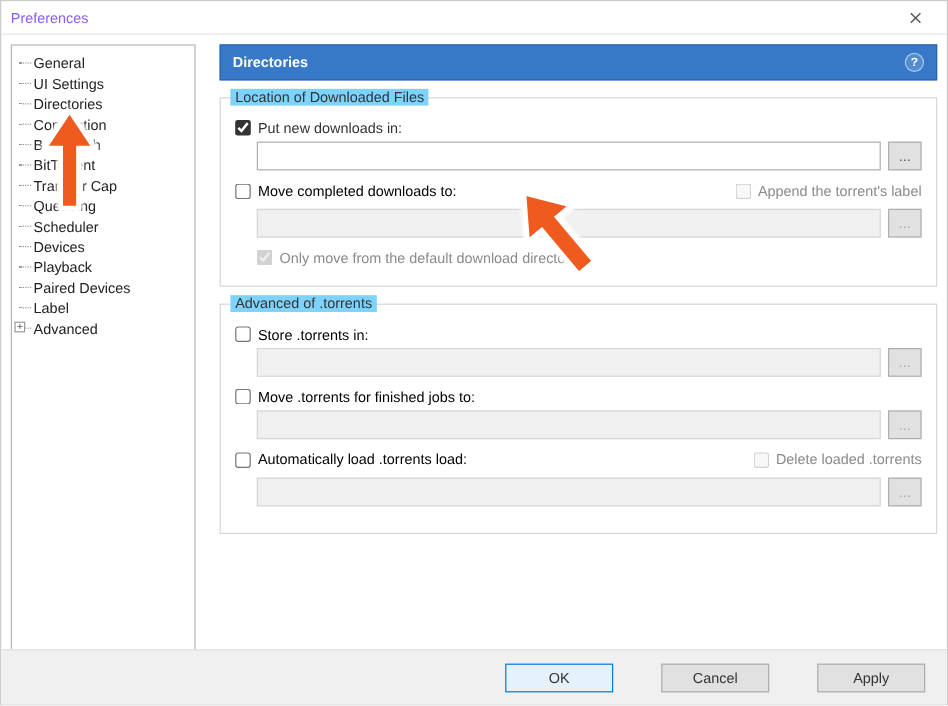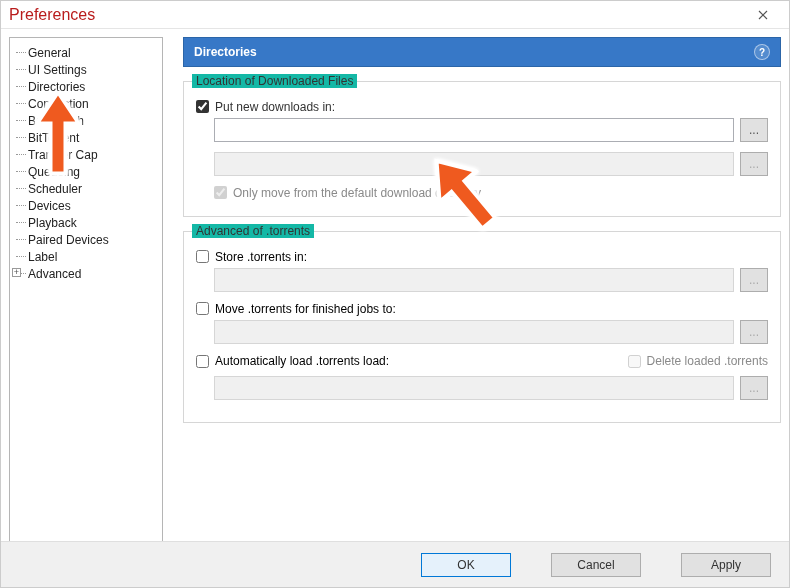--- a/index.html
+++ b/index.html
@@ -1,35 +1,35 @@
 <!DOCTYPE html>
 <html><head>
 <meta charset="utf-8">
 <style>
   * { box-sizing: border-box; margin: 0; padding: 0; font-family: "Segoe UI", Tahoma, sans-serif; font-size: 12px; }
   body { background: #fff; width: 790px; height: 588px; overflow: hidden; position: relative; }
   .window { width: 790px; height: 588px; border: 1px solid #ccc; position: relative; background: #fff; }
   .titlebar { height: 28px; display: flex; align-items: center; justify-content: space-between; padding: 0 6px 0 8px; border-bottom: 1px solid #e5e5e5; }
-  .titlebar .title { color: #b91c1c; font-size: 16px; }
+  .titlebar .title { color: #8b5cf6; font-size: 12px; }
   .close { width: 40px; height: 24px; display: flex; align-items: center; justify-content: center; color: #555; cursor: pointer; }
   .content { display: flex; height: 504px; padding: 8px 8px 4px 8px; gap: 20px; }
   .sidebar { width: 154px; height: 524px; border: 1px solid #b5b5b5; padding: 6px 0 6px 6px; overflow: hidden; }
   .tree ul { list-style: none; padding-left: 0; }
   .tree li { display: flex; align-items: center; height: 17px; color: #222; padding-left: 12px; position: relative; cursor: default; }
   .tree li::before { content: ""; position: absolute; left: 0; top: 8px; width: 10px; border-top: 1px dotted #999; }
   .tree li.expand::before { content: ""; }
   .tree li .exp { position: absolute; left: -4px; top: 3px; width: 9px; height: 9px; border: 1px solid #999; background:#fff; font-size:9px; line-height:7px; text-align:center; color:#555;}
   .tree li span.txt { white-space: nowrap; }
   
   .main { flex: 1; display: flex; flex-direction: column; position: relative; }
   .panel-header { background: #3778c7; color: #fff; font-weight: bold; padding: 6px 10px; border: 1px solid #2b65a8; display:flex; justify-content:space-between; align-items:center; font-size:14px;}
   .help-icon { width:16px; height:16px; border-radius:50%; background:rgba(255,255,255,0.15); border:1px solid rgba(255,255,255,0.5); display:flex; align-items:center; justify-content:center; color:#fff; font-size:10px; cursor:pointer;}
   
   .groupbox { border: 1px solid #d6d6d6; margin-top: 14px; padding: 18px 12px 12px 12px; position: relative; }
-  .groupbox .legend { position: absolute; top: -8px; left: 8px; background: #14b8a6; padding: 0 4px; color: #333; }
+  .groupbox .legend { position: absolute; top: -8px; left: 8px; background: #7dd3fc; padding: 0 4px; color: #333; }
   .chk { display: flex; gap: 6px; margin-bottom: 4px; }
   .chk input[type=checkbox] { width: 13px; height: 13px; accent-color:#333;}
   .chk.disabled { color: #8a8a8a; }
   .chk.sub { margin-left: 18px; }
   .chk .indent-lbl { color:#333; }
   
   .pathline { display: flex; align-items: center; gap: 6px; margin-left: 18px; margin-bottom: 10px; }
   .pathbox { flex:1; height: 24px; border:1px solid #abadb3; background:#fff; }
   .pathbox.disabled { background:#f0f0f0; border-color:#d6d6d6; }
   .browse-btn { width:28px; height:24px; border:1px solid #adadad; background:#e1e1e1; display:flex; align-items:center; justify-content:center; cursor:pointer; color:#555;}
@@ -122,20 +122,30 @@
 
         <div class="chk">
           <input type="checkbox" checked="" style="">
           <span class="indent-lbl">Put new downloads in:</span>
         </div>
         <div class="pathline">
           <div class="pathbox"></div>
           <div class="browse-btn">...</div>
         </div>
 
+        <div class="move-row">
+          <div class="primary chk">
+            <input type="checkbox" style="">
+            <span>Move completed downloads to:</span>
+          </div>
+          <div class="secondary chk disabled">
+            <input type="checkbox" disabled="" style="">
+            <span>Append the torrent's label</span>
+          </div>
+        </div>
         <div class="pathline">
           <div class="pathbox disabled"></div>
           <div class="browse-btn disabled">...</div>
         </div>
 
         <div class="chk sub disabled">
           <input type="checkbox" checked="" disabled="" style="">
           <span>Only move from the default download directory</span>
         </div>
       </div>

